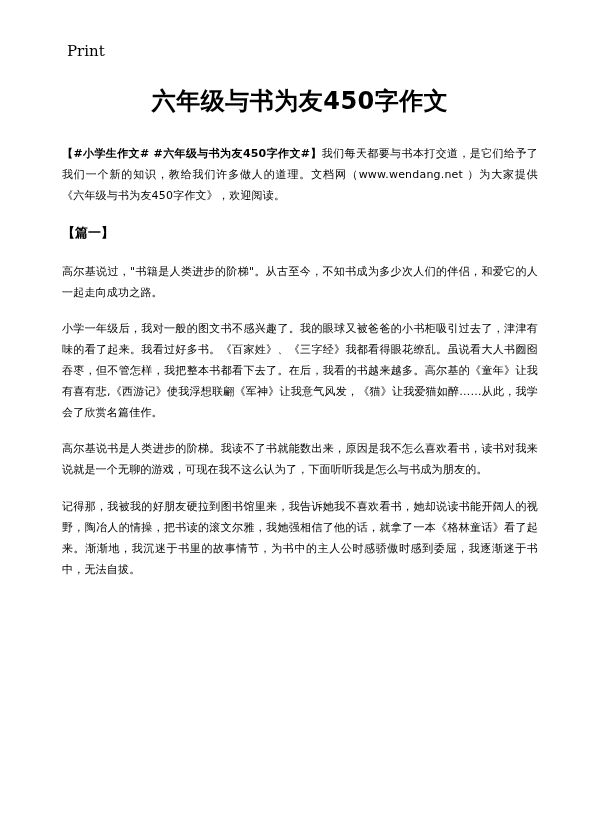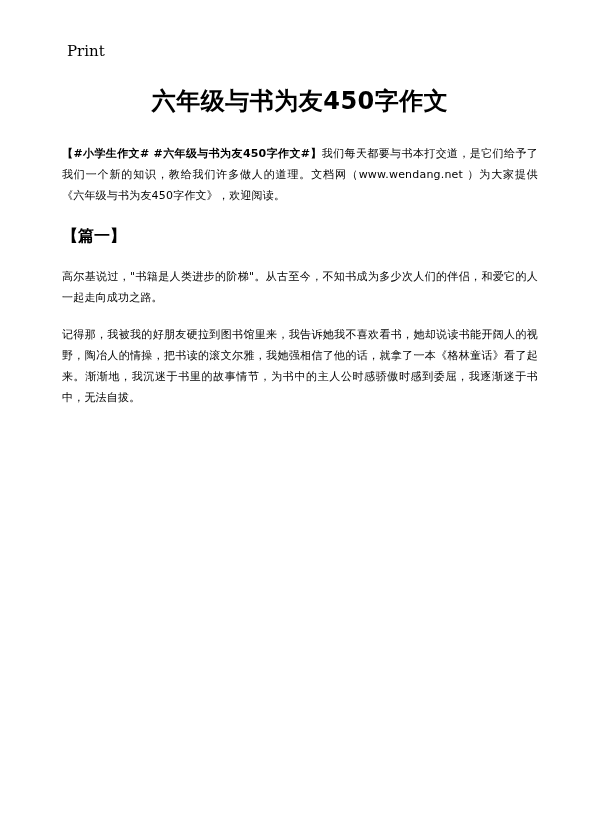--- a/index.html
+++ b/index.html
@@ -40,21 +40,21 @@
   }
   p.para {
     font-size: 11px;
     line-height: 1.92;
     margin: 0 0 15px 0;
     text-align: justify;
     text-justify: inter-ideograph;
     letter-spacing: 0.2px;
   }
   p.section-head {
-    font-size: 16px;
+    font-size: 13px;
     font-weight: bold;
     margin: 0 0 15px 0;
     line-height: 1.9;
   }
   .lead {
     font-weight: bold;
   }
 </style>
 </head>
 <body>
@@ -63,17 +63,19 @@
 
   <div class="print-label">Print</div>
 
   <h1 class="doc-title">六年级与书为友450字作文</h1>
 
   <p class="para"><span class="lead">【#小学生作文# #六年级与书为友450字作文#】</span><span>我们每天都要与书本打交道，是它们给予了我们一个新的知识，教给我们许多做人的道理。文档网（www.wendang.net ）为大家提供《六年级与书为友450字作文》，欢迎阅读。</span></p>
 
   <p class="section-head">【篇一】</p>
 
   <p class="para">高尔基说过，"书籍是人类进步的阶梯"。从古至今，不知书成为多少次人们的伴侣，和爱它的人一起走向成功之路。</p>
+  <p class="para">小学一年级后，我对一般的图文书不感兴趣了。我的眼球又被爸爸的小书柜吸引过去了，津津有味的看了起来。我看过好多书。《百家姓》、《三字经》我都看得眼花缭乱。虽说看大人书囫囵吞枣，但不管怎样，我把整本书都看下去了。在后，我看的书越来越多。高尔基的《童年》让我有喜有悲,《西游记》使我浮想联翩《军神》让我意气风发，《猫》让我爱猫如醉……从此，我学会了欣赏名篇佳作。</p>
 
 
+  <p class="para">高尔基说书是人类进步的阶梯。我读不了书就能数出来，原因是我不怎么喜欢看书，读书对我来说就是一个无聊的游戏，可现在我不这么认为了，下面听听我是怎么与书成为朋友的。</p>
   <p class="para">记得那，我被我的好朋友硬拉到图书馆里来，我告诉她我不喜欢看书，她却说读书能开阔人的视野，陶冶人的情操，把书读的滚文尔雅，我她强相信了他的话，就拿了一本《格林童话》看了起来。渐渐地，我沉迷于书里的故事情节，为书中的主人公时感骄傲时感到委屈，我逐渐迷于书中，无法自拔。</p>
 
 </div>
 
 </body></html>

